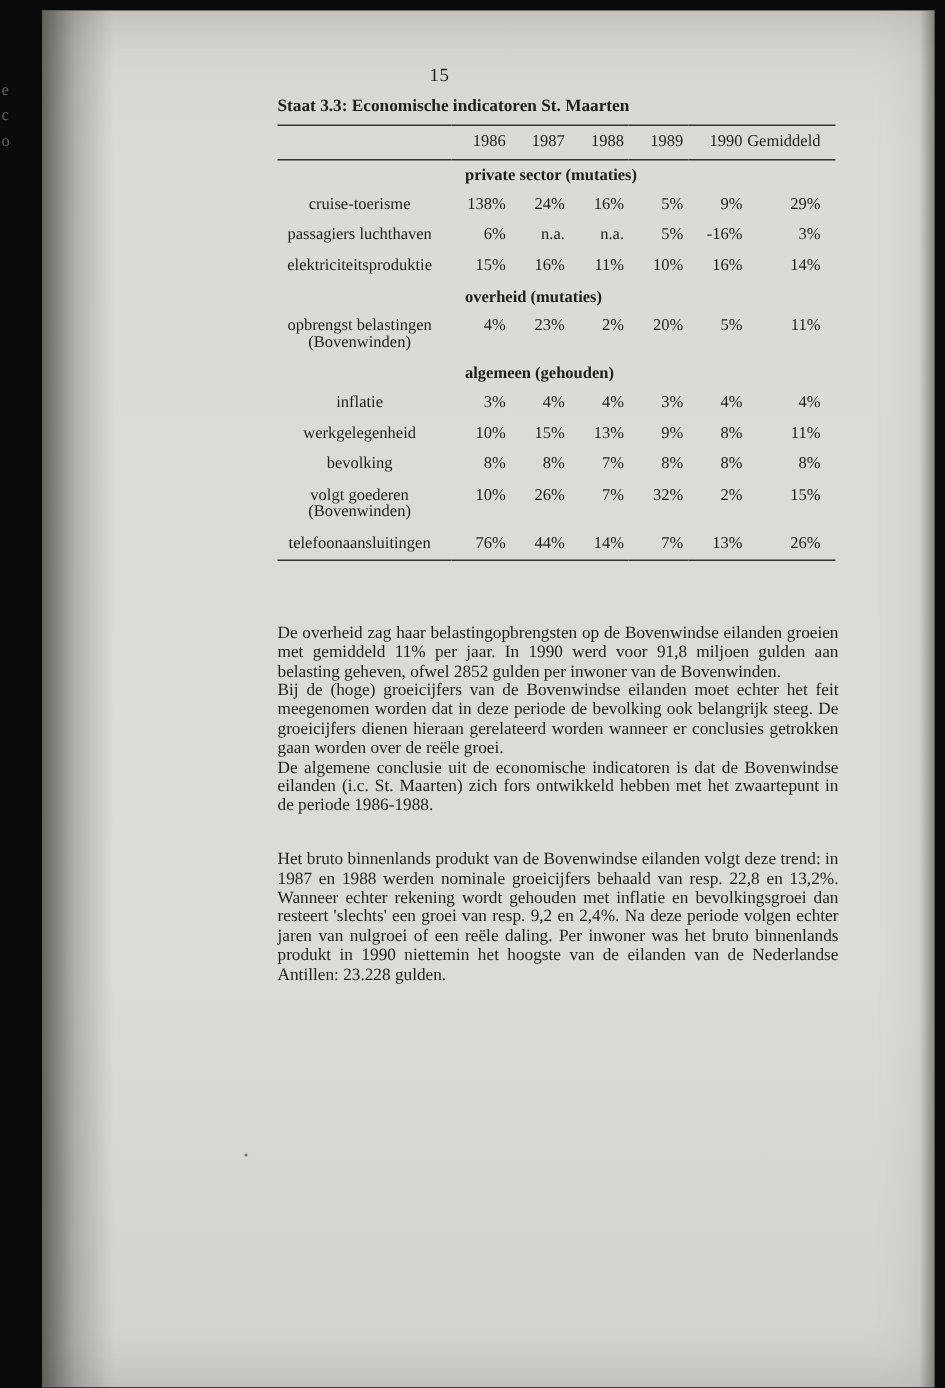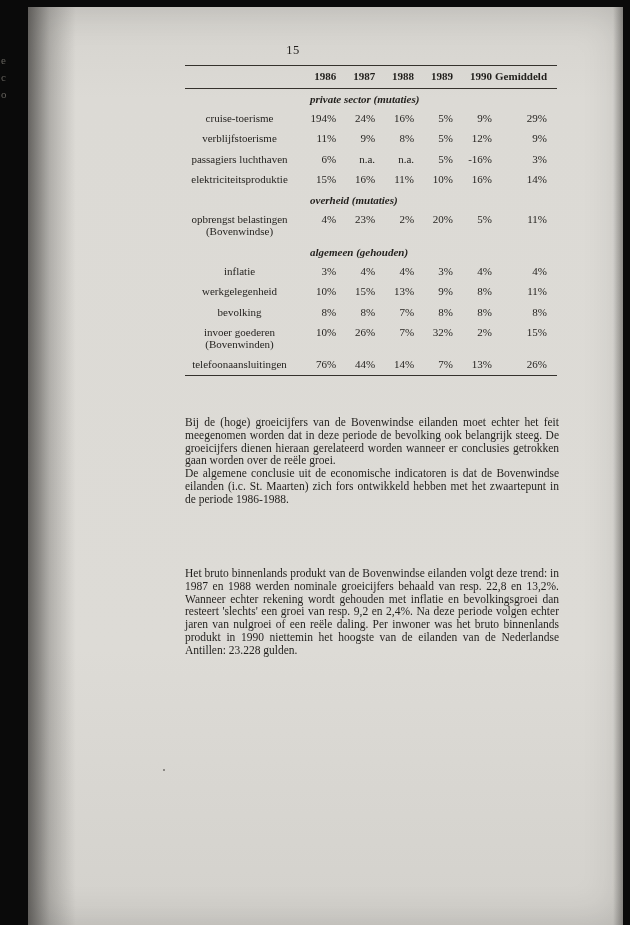--- a/index.html
+++ b/index.html
@@ -44,28 +44,27 @@
   table.stat-table {
     width: 372px; border-collapse: collapse;
     font-size: 11px; line-height: 11.5px;
     border-top: 1px solid #35322d;
     border-bottom: 1px solid #35322d;
   }
   .c-label { width: 116px; }
   .c-y { width: 40px; }
   .c-avg { width: 56px; }
   thead tr { border-bottom: 1px solid #35322d; }
-  th { font-weight: bold; }
+  th { font-weight: normal; }
   th.num, td.num { text-align: right; padding: 5px 3px 5px 0; white-space: nowrap; }
   th.avg, td.avg { padding-right: 10px; }
   td.lbl, th.lbl { text-align: center; padding: 4.5px 6px 4.5px 0; vertical-align: top; }
   tr.sec td {
     font-weight: bold; text-align: left;
     padding: 5px 0 3px 125px;
-    font-style: italic;
   }
   tbody td.num { padding-top: 4.5px; padding-bottom: 4.5px; vertical-align: top; }
   .text-block {
     position: absolute; left: 157px; width: 374px;
     font-size: 11.5px; line-height: 12.8px; text-align: justify;
   }
   .text-block p { margin: 0; }
   .block1 { top: 409px; }
   .block2 { top: 560px; }
   .scan-speck {
@@ -78,20 +77,21 @@
 
 <div class="gutter-marks">e<br>c<br>o</div>
 
 <div class="paper">
   <div class="gutter-shadow"></div>
   <div class="right-shade"></div>
 
   <div class="page-number">15</div>
 
   <div class="table-block">
+    <div class="table-title">Staat 3.3: Economische indicatoren St. Maarten</div>
 
     <table class="stat-table">
       <colgroup>
         <col class="c-label">
           <col class="c-y">
           <col class="c-y">
           <col class="c-y">
           <col class="c-y">
           <col class="c-y">
           <col class="c-avg">
@@ -106,35 +106,26 @@
           <th class="num">1990</th>
           <th class="num avg">Gemiddeld</th>
         </tr>
       </thead>
       <tbody>
         <tr class="sec">
           <td colspan="7">private sector (mutaties)</td>
         </tr>
         <tr>
           <td class="lbl">cruise-toerisme</td>
-          <td class="num">194%</td>
+          <td class="num">138%</td>
           <td class="num">24%</td>
           <td class="num">16%</td>
           <td class="num">5%</td>
           <td class="num">9%</td>
           <td class="num avg">29%</td>
-        </tr>
-        <tr>
-          <td class="lbl">verblijfstoerisme</td>
-          <td class="num">11%</td>
-          <td class="num">9%</td>
-          <td class="num">8%</td>
-          <td class="num">5%</td>
-          <td class="num">12%</td>
-          <td class="num avg">9%</td>
         </tr>
         <tr>
           <td class="lbl">passagiers luchthaven</td>
           <td class="num">6%</td>
           <td class="num">n.a.</td>
           <td class="num">n.a.</td>
           <td class="num">5%</td>
           <td class="num">-16%</td>
           <td class="num avg">3%</td>
         </tr>
@@ -145,21 +136,21 @@
           <td class="num">11%</td>
           <td class="num">10%</td>
           <td class="num">16%</td>
           <td class="num avg">14%</td>
         </tr>
 
         <tr class="sec">
           <td colspan="7">overheid (mutaties)</td>
         </tr>
         <tr>
-          <td class="lbl">opbrengst belastingen (Bovenwindse)</td>
+          <td class="lbl">opbrengst belastingen (Bovenwinden)</td>
           <td class="num">4%</td>
           <td class="num">23%</td>
           <td class="num">2%</td>
           <td class="num">20%</td>
           <td class="num">5%</td>
           <td class="num avg">11%</td>
         </tr>
 
         <tr class="sec">
           <td colspan="7">algemeen (gehouden)</td>
@@ -185,21 +176,21 @@
         <tr>
           <td class="lbl">bevolking</td>
           <td class="num">8%</td>
           <td class="num">8%</td>
           <td class="num">7%</td>
           <td class="num">8%</td>
           <td class="num">8%</td>
           <td class="num avg">8%</td>
         </tr>
         <tr>
-          <td class="lbl">invoer goederen (Bovenwinden)</td>
+          <td class="lbl">volgt goederen (Bovenwinden)</td>
           <td class="num">10%</td>
           <td class="num">26%</td>
           <td class="num">7%</td>
           <td class="num">32%</td>
           <td class="num">2%</td>
           <td class="num avg">15%</td>
         </tr>
         <tr>
           <td class="lbl">telefoonaansluitingen</td>
           <td class="num">76%</td>
@@ -207,20 +198,21 @@
           <td class="num">14%</td>
           <td class="num">7%</td>
           <td class="num">13%</td>
           <td class="num avg">26%</td>
         </tr>
       </tbody>
     </table>
   </div>
 
   <div class="text-block block1">
+    <p>De overheid zag haar belastingopbrengsten op de Bovenwindse eilanden groeien met gemiddeld 11% per jaar. In 1990 werd voor 91,8 miljoen gulden aan belasting geheven, ofwel 2852 gulden per inwoner van de Bovenwinden.</p>
     <p>Bij de (hoge) groeicijfers van de Bovenwindse eilanden moet echter het feit meegenomen worden dat in deze periode de bevolking ook belangrijk steeg. De groeicijfers dienen hieraan gerelateerd worden wanneer er conclusies getrokken gaan worden over de reële groei.</p>
     <p>De algemene conclusie uit de economische indicatoren is dat de Bovenwindse eilanden (i.c. St. Maarten) zich fors ontwikkeld hebben met het zwaartepunt in de periode 1986-1988.</p>
   </div>
 
   <div class="text-block block2">
     <p>Het bruto binnenlands produkt van de Bovenwindse eilanden volgt deze trend: in 1987 en 1988 werden nominale groeicijfers behaald van resp. 22,8 en 13,2%. Wanneer echter rekening wordt gehouden met inflatie en bevolkingsgroei dan resteert 'slechts' een groei van resp. 9,2 en 2,4%. Na deze periode volgen echter jaren van nulgroei of een reële daling. Per inwoner was het bruto binnenlands produkt in 1990 niettemin het hoogste van de eilanden van de Nederlandse Antillen: 23.228 gulden.</p>
   </div>
 
   <div class="scan-speck"></div>
 </div>

